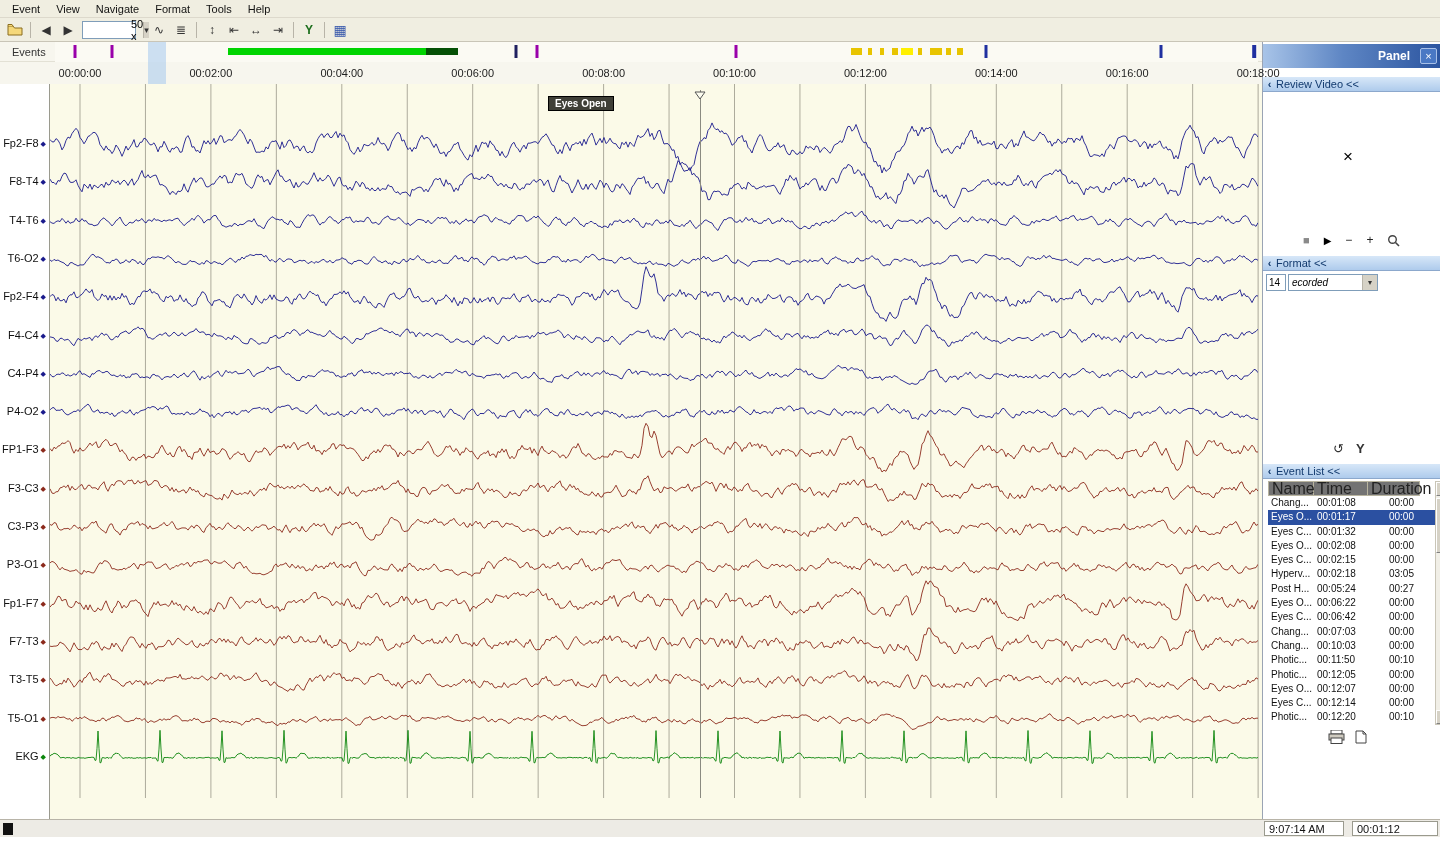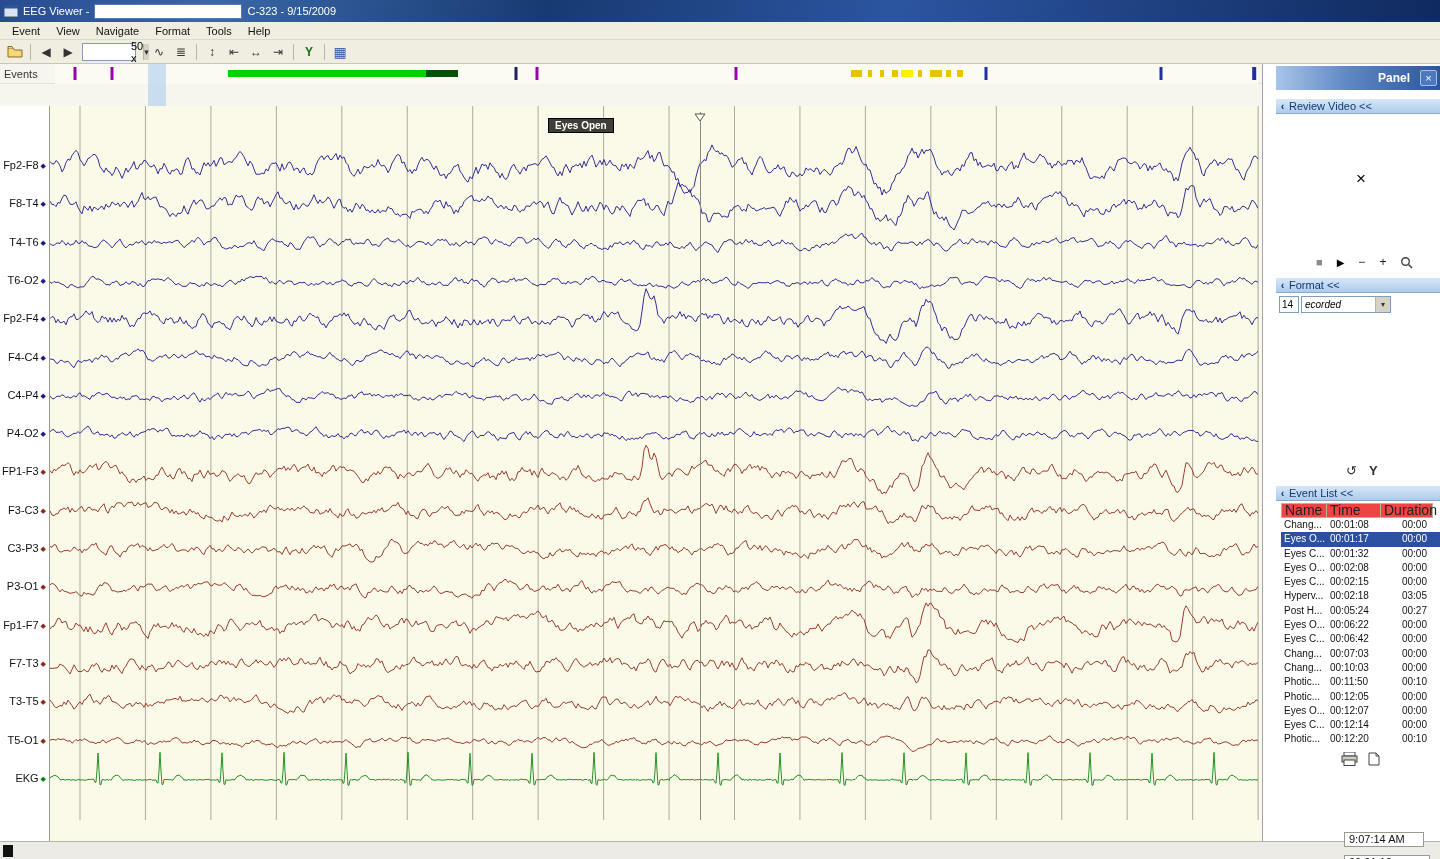--- a/index.html
+++ b/index.html
@@ -26,21 +26,21 @@
   .zoom-arrow { width:15px; height:16px; background:#d6d2c6; border-left:1px solid #b8b4a8; font-size:9px; display:inline-flex; align-items:center; justify-content:center; color:#333; }
   .yfilter { color:#1c6e1c; font-weight:bold; }
   .gridico { color:#3355aa; font-size:14px; }
 
   
   .content { display:flex; height:777px; }
   .left-col { width:1262px; }
 
   .strip-wrap { position:relative; height:42px; background:#f7f6ee; }
   .events-row { position:relative; height:20px; border-bottom:1px solid #e3e1d5; }
-  .events-label { position:absolute; left:4px; top:4px; font-size:11px; color:#333; }
+  .events-label { position:absolute; left:12px; top:4px; font-size:11px; color:#333; }
   .events-strip { position:absolute; left:55px; top:0; width:1203px; height:20px; background:#fbfaf3; }
   .marker { position:absolute; }
   .marker.tick { top:3px; height:13px; }
   .marker.bar { top:6px; height:7px; }
   .time-row { position:relative; height:22px; font-size:11px; color:#222; }
   .tick { position:absolute; top:5px; transform:translateX(-50%); white-space:nowrap; }
   .view-band { position:absolute; left:148px; top:0; width:18px; height:42px; background:rgba(165,200,238,0.55); }
 
   
   .chart { position:relative; height:735px; background:#fbfae8; overflow:hidden; }
@@ -50,21 +50,21 @@
   #eeg-svg { position:absolute; left:50px; top:0; width:1208px; height:714px; }
   .plot-right { position:absolute; left:1258px; top:0; width:1px; height:714px; background:#c9c7b8; }
   .cursor-line { position:absolute; left:700px; top:6px; width:1px; height:708px; background:#8a8a80; }
   .cursor-tri { position:absolute; left:694px; top:2px; }
   .annotation { position:absolute; left:548px; top:12px; height:15px; padding:1px 6px; background:#3f3f37; border:1px solid #000;
     color:#fff; font-size:10px; font-weight:bold; line-height:12px; }
   .chart-status { position:absolute; left:0; top:714px; width:100%; height:21px; line-height:21px; padding-left:12px;
     font-size:11px; color:#222; border-top:1px solid #e4e2d2; }
 
   
-  .panel { width:178px; height:777px; background:#fff; border-left:1px solid #9aa4b4; padding-top:2px;padding-left:13px; }
+  .panel { width:178px; height:777px; background:#fff; border-left:1px solid #9aa4b4; padding-top:2px; }
   .panel-header { position:relative; height:24px; background:linear-gradient(90deg,#a8c4e8 0%,#5e86c4 45%,#2c55a0 100%);
     display:flex; align-items:center; justify-content:flex-end; }
   .panel-title { color:#fff; font-weight:bold; font-size:12px; margin-right:30px; }
   .panel-close { position:absolute; right:3px; top:4px; width:17px; height:16px; background:#4a78c4; border:1px solid #a8c0e8;
     border-radius:2px; color:#fff; font-size:11px; display:flex; align-items:center; justify-content:center; cursor:default; }
   .sec-header { height:16px; background:linear-gradient(180deg,#d7e7f8,#aecbec); border-top:1px solid #fff; border-bottom:1px solid #8ca8cc;
     display:flex; align-items:center; font-size:11px; color:#123a6e; }
   .sec-chev { width:13px; text-align:center; font-weight:bold; }
   .rv-margin { margin-top:8px; }
   .video-area { position:relative; height:137px; background:#fff; }
@@ -78,58 +78,47 @@
   .fmt-select { width:90px; height:17px; border:1px solid #7f9db9; background:#fff; font-size:10px; display:inline-flex; align-items:center; }
   .fmt-select .sel-text { flex:1; padding-left:3px; overflow:hidden; white-space:nowrap;font-style:italic; }
   .dd-btn { width:15px; height:15px; background:#d6d2c6; border-left:1px solid #b8b4a8; font-size:8px; display:inline-flex; align-items:center; justify-content:center; color:#333; }
   .panel-spacer { height:146px; }
   .mini-icons { height:18px; display:flex; align-items:center; gap:12px; padding-left:70px; margin-bottom:6px; }
   .mini-icons span { font-size:13px; color:#333; cursor:default; }
   .yico { font-weight:bold; font-size:12px; color:#111; }
 
   .ev-table { position:relative; width:167px; margin-left:5px; margin-top:2px; }
   .ev-head { display:flex; height:15px; }
-  .ev-hc { background:#ef4444; border:1px solid #b8b49f; border-left:none; font-size:14px; color:#222; padding-left:3px; line-height:13px; }
+  .ev-hc { background:#737373; border:1px solid #b8b49f; border-left:none; font-size:16px; color:#222; padding-left:3px; line-height:13px; }
   .ev-hc:first-child { border-left:1px solid #b8b49f; }
   .c0 { width:46px; } .c1 { width:54px; } .c2 { width:52px; }
   .ev-row { display:flex; height:14.3px; background:#fff; cursor:default; }
   .ev-c { font-size:10px; color:#111; padding-left:3px; line-height:14px; overflow:hidden; white-space:nowrap; }
   .ev-c.c2 { text-align:right; padding-right:6px; }
   .ev-row.sel { background:#2b50a1; }
   .ev-row.sel .ev-c { color:#fff; }
   .ev-scroll { position:absolute; right:-15px; top:0; width:15px; height:244px; background:#f1efe7; border:1px solid #c9c5b7; }
   .sb-up,.sb-dn { position:absolute; left:0; width:13px; height:14px; background:#d6d2c6; border:1px solid #fff; border-right-color:#808080; border-bottom-color:#808080;
     font-size:6px; color:#333; display:flex; align-items:center; justify-content:center; }
   .sb-up { top:0; } .sb-dn { bottom:0; }
   .sb-thumb { position:absolute; left:0; top:16px; width:13px; height:55px; background:#d6d2c6; border:1px solid #fff; border-right-color:#808080; border-bottom-color:#808080; }
   .table-icons { height:20px; display:flex; align-items:center; gap:10px; padding-left:65px; margin-top:4px; }
 
   
   .statusbar { height:18px; background:#edebe5; border-top:1px solid #b8b4a8; display:flex; align-items:center; }
   .sb-glyph { width:10px; height:12px; background:#111; margin-left:3px; }
-  .sb-fields { margin-left:auto; display:flex; gap:8px; margin-right:10px;flex-direction:column; }
+  .sb-fields { margin-left:auto; display:flex; gap:8px; margin-right:2px; }
   .sb-field { display:inline-flex; align-items:center; height:15px; background:#fff; border:1px solid #9a9a8e; font-size:11px; color:#111; padding-left:4px; }
   .sb-field.f1 { width:80px; } .sb-field.f2 { width:86px; }
 </style>
 </head>
 <body>
 
 <div class="app">
 
-  <div class="titlebar">
-    <span class="app-icon">
-      <svg width="14" height="12" viewBox="0 0 14 12">
-          <rect x="0" y="0" width="14" height="12" fill="#d8e4f4" stroke="#456" stroke-width="1"></rect>
-          <rect x="0" y="0" width="14" height="3.5" fill="#2c55a0"></rect>
-        </svg>
-    </span>
-    <span>EEG Viewer -</span>
-    <span class="patient-box"></span>
-    <span>C-323 - 9/15/2009</span>
-  </div>
 
   <div class="menubar">
       <span class="menu-item">Event</span>
       <span class="menu-item">View</span>
       <span class="menu-item">Navigate</span>
       <span class="menu-item">Format</span>
       <span class="menu-item">Tools</span>
       <span class="menu-item">Help</span>
     </div>
 
@@ -182,20 +171,32 @@
               <div class="marker bar" style="left: 70.3%; width: 1%; background: rgb(255, 240, 0);"></div>
               <div class="marker bar" style="left: 71.7%; width: 0.35%; background: rgb(232, 196, 0);"></div>
               <div class="marker bar" style="left: 72.7%; width: 1%; background: rgb(232, 196, 0);"></div>
               <div class="marker bar" style="left: 74.1%; width: 0.35%; background: rgb(232, 196, 0);"></div>
               <div class="marker bar" style="left: 75%; width: 0.45%; background: rgb(232, 196, 0);"></div>
               <div class="marker tick" style="left: 77.4%; width: 0.25%; background: rgb(32, 48, 160);"></div>
               <div class="marker tick" style="left: 91.9%; width: 0.25%; background: rgb(32, 48, 160);"></div>
               <div class="marker tick" style="left: 99.7%; width: 0.3%; background: rgb(32, 48, 160);"></div>
             </div>
         </div>
+        <div class="time-row">
+            <span class="tick" style="left: 80px;">00:00:00</span>
+            <span class="tick" style="left: 210.9px;">00:02:00</span>
+            <span class="tick" style="left: 341.8px;">00:04:00</span>
+            <span class="tick" style="left: 472.7px;">00:06:00</span>
+            <span class="tick" style="left: 603.6px;">00:08:00</span>
+            <span class="tick" style="left: 734.5px;">00:10:00</span>
+            <span class="tick" style="left: 865.4px;">00:12:00</span>
+            <span class="tick" style="left: 996.3px;">00:14:00</span>
+            <span class="tick" style="left: 1127.2px;">00:16:00</span>
+            <span class="tick" style="left: 1258.1px;">00:18:00</span>
+          </div>
         <div class="view-band"></div>
       </div>
 
       <div class="chart">
         <svg id="eeg-svg" viewBox="0 0 1208 714">
             <line x1="30" x2="30" y1="0" y2="714" stroke="#adab9c" stroke-width="1"></line>
             <line x1="95.45" x2="95.45" y1="0" y2="714" stroke="#adab9c" stroke-width="1"></line>
             <line x1="160.9" x2="160.9" y1="0" y2="714" stroke="#adab9c" stroke-width="1"></line>
             <line x1="226.35000000000002" x2="226.35000000000002" y1="0" y2="714" stroke="#adab9c" stroke-width="1"></line>
             <line x1="291.8" x2="291.8" y1="0" y2="714" stroke="#adab9c" stroke-width="1"></line>

